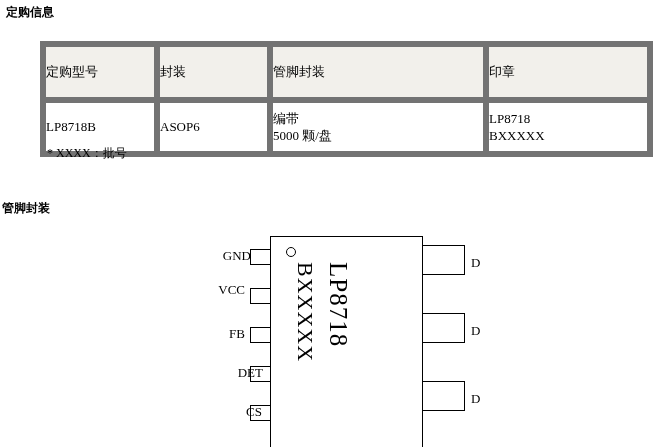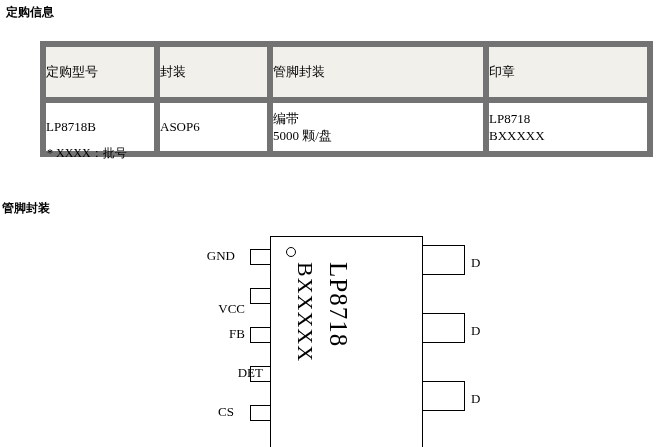--- a/index.html
+++ b/index.html
@@ -181,22 +181,22 @@
   <div class="lead-right" style="left:423px; top:31px;"></div>
   <div class="lead-right" style="left:423px; top:99px;"></div>
   <div class="lead-right" style="left:423px; top:167px;"></div>
 
   <div class="chip-body"></div>
   <div class="dot"></div>
 
   <div class="chip-text" style="left:352px; top:48px;">LP8718</div>
   <div class="chip-text" style="left:318px; top:48px; font-size:22px;">BXXXXX</div>
 
-  <div class="pin-label-left" style="left:175px; top:34px;text-align:right;">GND</div>
-  <div class="pin-label-left" style="left:185px; top:87px;">VCC</div>
+  <div class="pin-label-left" style="left:191px; top:34px;text-align:right;">GND</div>
+  <div class="pin-label-left" style="left:185px; top:68px;">VCC</div>
   <div class="pin-label-left" style="left:185px; top:112px;text-align:right;">FB</div>
   <div class="pin-label-left" style="left:203px; top:151px;">DET</div>
-  <div class="pin-label-left" style="left:174px; top:190px;">CS</div>
+  <div class="pin-label-left" style="left:202px; top:190px;">CS</div>
 
   <div class="pin-label-right" style="left:471px; top:41px;">D</div>
   <div class="pin-label-right" style="left:471px; top:109px;">D</div>
   <div class="pin-label-right" style="left:471px; top:177px;">D</div>
 </div>
 
 </body></html>

